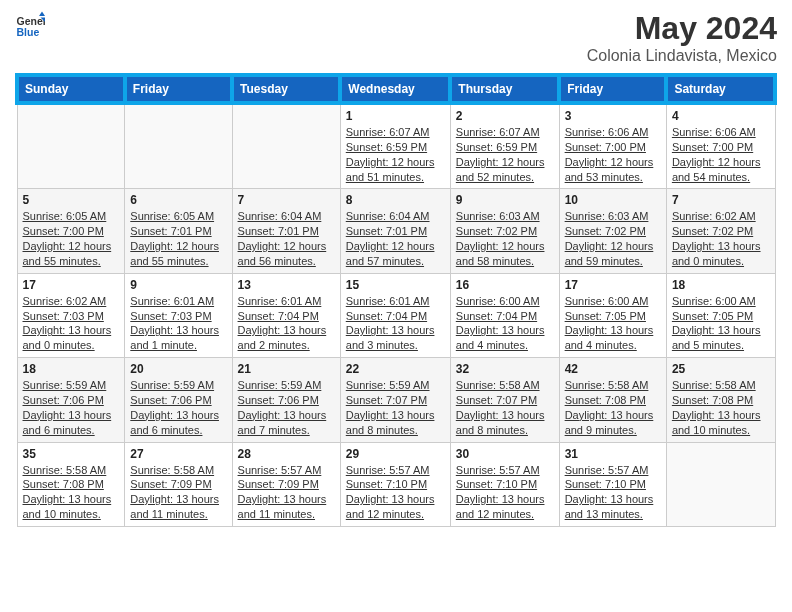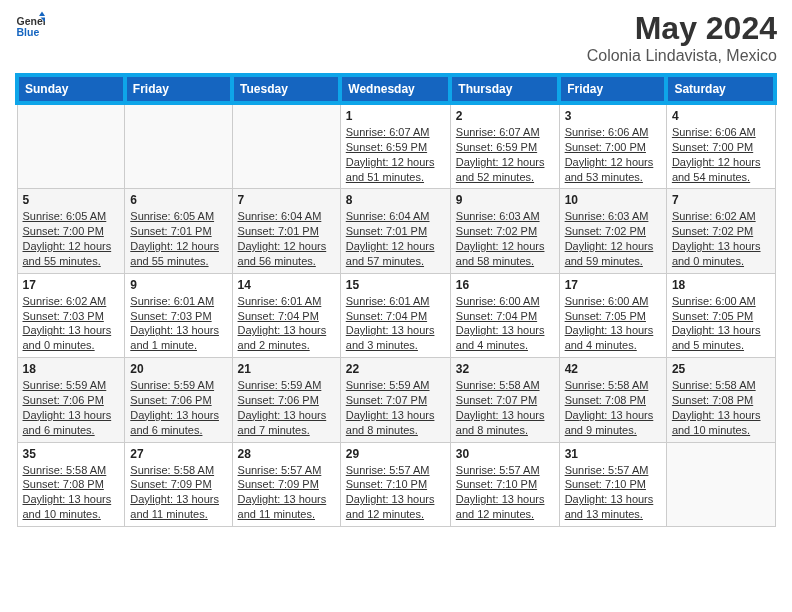--- a/index.html
+++ b/index.html
@@ -208,21 +208,21 @@
 and 0 minutes.</div>
           </td>
           <td>
             <div class="day-num">9</div>
             <div class="day-info" style="white-space: pre-line;">Sunrise: 6:01 AM
 Sunset: 7:03 PM
 Daylight: 13 hours
 and 1 minute.</div>
           </td>
           <td>
-            <div class="day-num">14</div>
+            <div class="day-num">13</div>
             <div class="day-info" style="white-space: pre-line;">Sunrise: 6:01 AM
 Sunset: 7:04 PM
 Daylight: 13 hours
 and 2 minutes.</div>
           </td>
           <td>
             <div class="day-num">15</div>
             <div class="day-info" style="white-space: pre-line;">Sunrise: 6:01 AM
 Sunset: 7:04 PM
 Daylight: 13 hours

